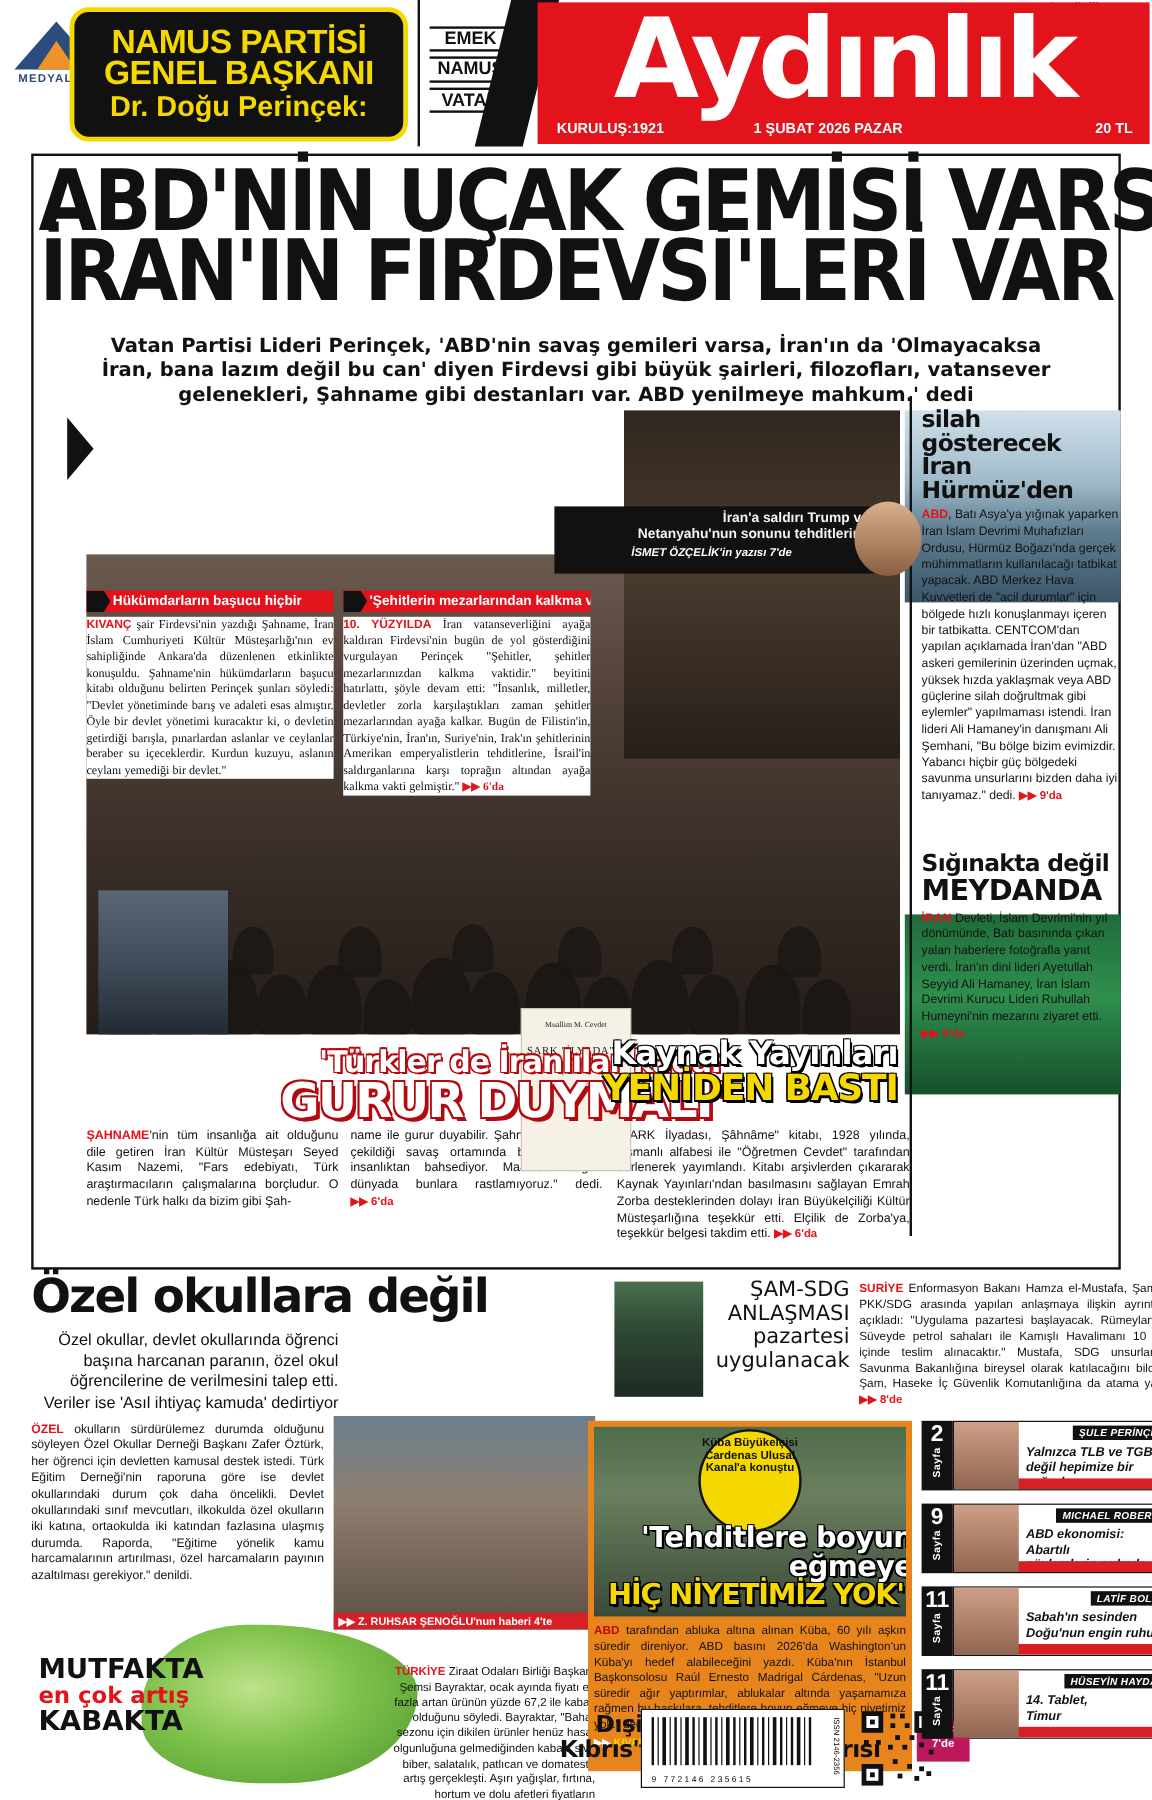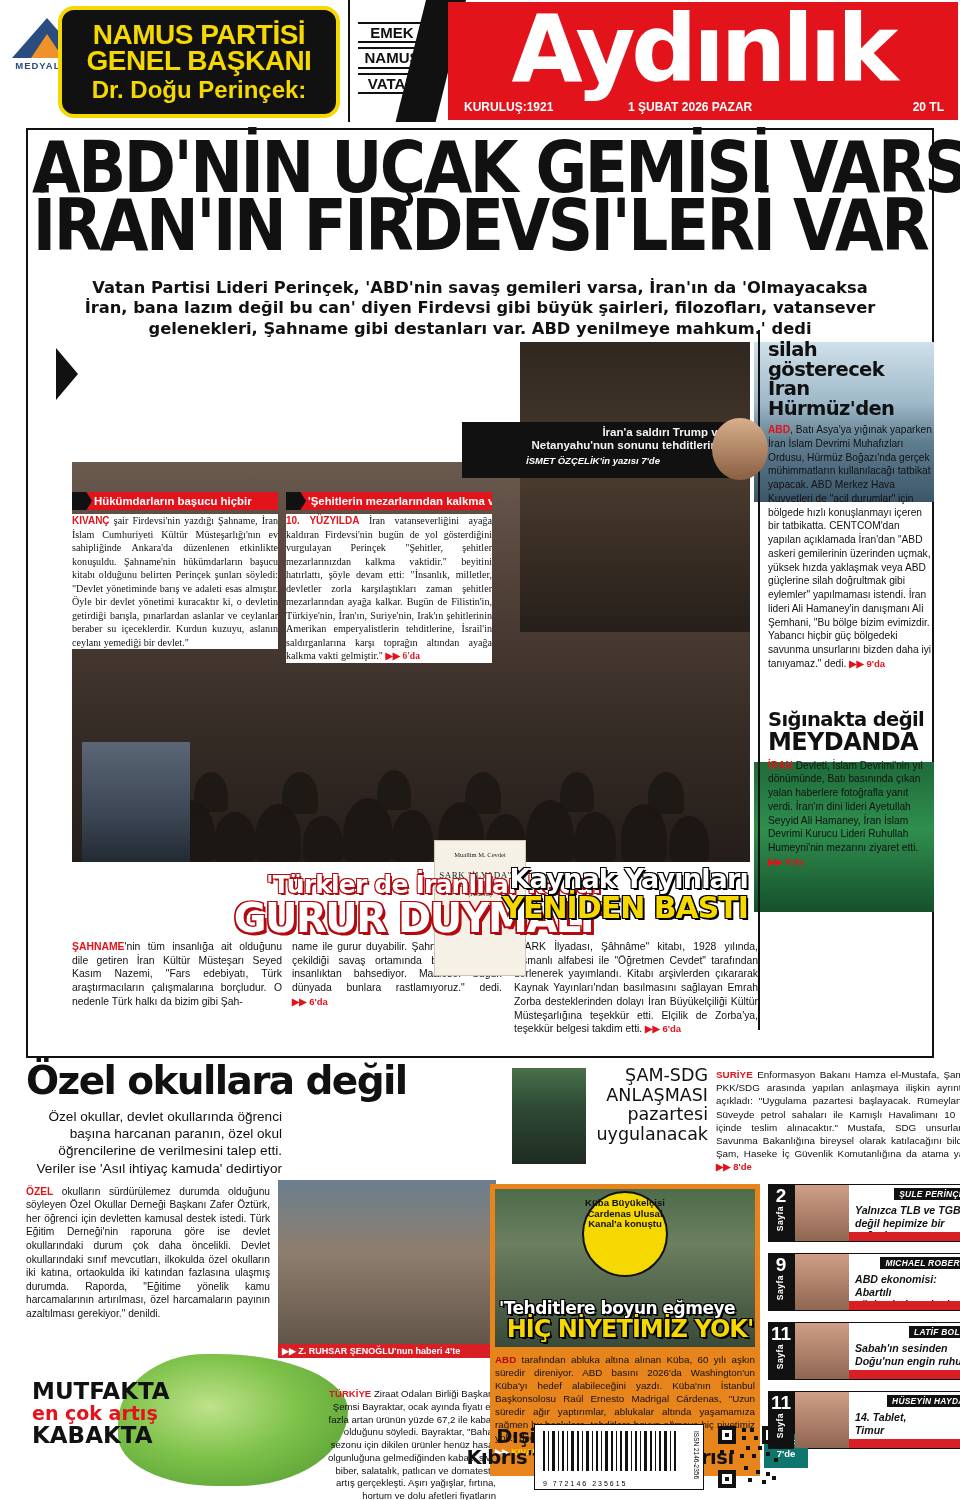--- a/index.html
+++ b/index.html
@@ -270,22 +270,22 @@
   }
   .cuba .cimg { position:relative; width:100%; height:158px;
     background:linear-gradient(#4e6c4b 0%, #6b7f5e 35%, #3a4a39 100%); overflow:hidden; }
   .cuba .badge {
     position:absolute; left:50%; top:2px; transform:translateX(-50%);
     width:86px; height:86px; border-radius:50%; background:#f5d800; border:2px solid #111;
     color:#111; font-weight:bold; font-size:9.6px; line-height:1.1; text-align:center;
     padding-top:5px;
   }
   .cuba .ct1 {
-    position:absolute; left:4px; bottom:30px; width:262px; text-align:left;
-    font-family:"DejaVu Sans", sans-serif; font-weight:bold; font-size:17px;
+    position:absolute; left:4px; bottom:30px; width:262px; text-align:right;
+    font-family:"DejaVu Sans", sans-serif; font-weight:bold; font-size:24px;
     color:#fff; letter-spacing:-0.5px; line-height:1.0;
     text-shadow: 2px 2px 0 #000, -1px -1px 0 #000, 1px -1px 0 #000, -1px 1px 0 #000;
     margin-top: 12px;
   }
   .cuba .ct2 {
     position:absolute; left:4px; bottom:6px; width:262px; text-align:center;
     font-family:"DejaVu Sans", sans-serif; font-weight:bold; font-size:24px;
     color:#f5d800; letter-spacing:-1px; line-height:1.0;
     text-shadow: 2px 2px 0 #000, -1.2px -1.2px 0 #000, 1.2px -1.2px 0 #000, -1.2px 1.2px 0 #000;
   }
@@ -327,21 +327,21 @@
   }
 
   
   .footer { position:absolute; left:26px; top:1420px; width:908px; height:76px; }
   .dis {
     position:absolute; left:404px; top:6px; width:340px; text-align:center;
     font-family:"DejaVu Sans", sans-serif; font-weight:bold; font-size:19.5px;
     line-height:1.1; color:#111; letter-spacing:-0.5px;
   }
   .sayfa-badge {
-    position:absolute; left:738px; top:14px; width:44px; height:34px; background:#0f766e;
+    position:absolute; left:738px; top:14px; width:44px; height:34px; background:#be185d;
     color:#fff; font-size:9.5px; font-weight:bold; text-align:center; padding-top:4px; line-height:1.15;
   }
   .barcode { position:absolute; left:508px; top:4px; width:170px; height:66px; border:1px solid #111; background:#fff; }
   .barcode .bars { position:absolute; left:8px; top:6px; right:26px; height:40px; }
   .barcode .bars i { position:absolute; top:0; height:100%; background:#111; }
   .barcode .bnum { position:absolute; left:8px; bottom:2px; font-size:7px; letter-spacing:2px; }
   .barcode .issn { position:absolute; right:3px; top:6px; font-size:6.5px; writing-mode:vertical-rl; }
   .qr { position:absolute; left:692px; top:6px; width:62px; height:62px; }
   .qr i { position:absolute; background:#111; }
 </style>

